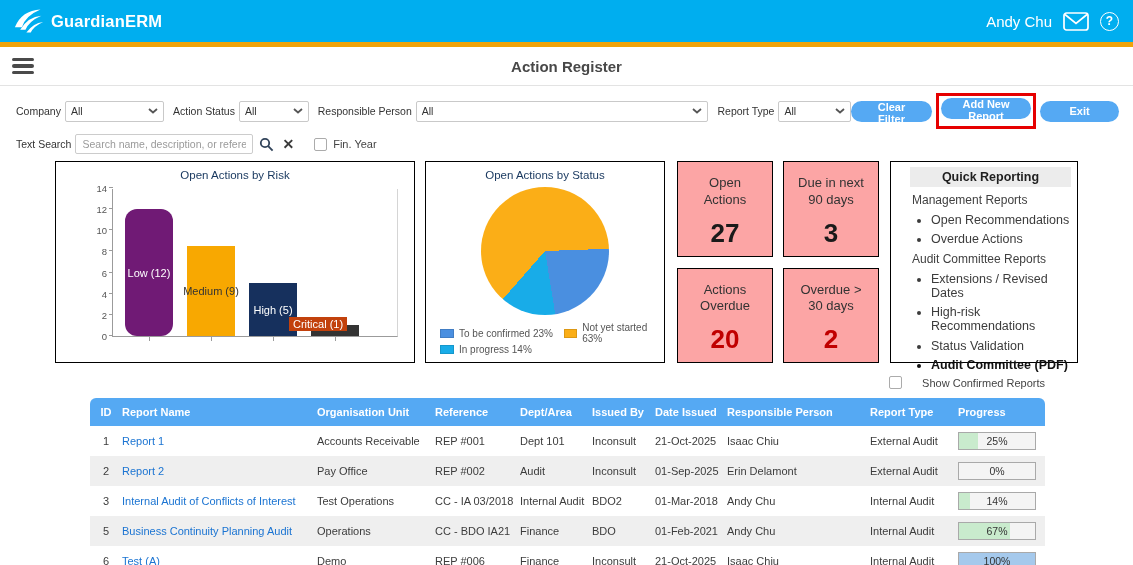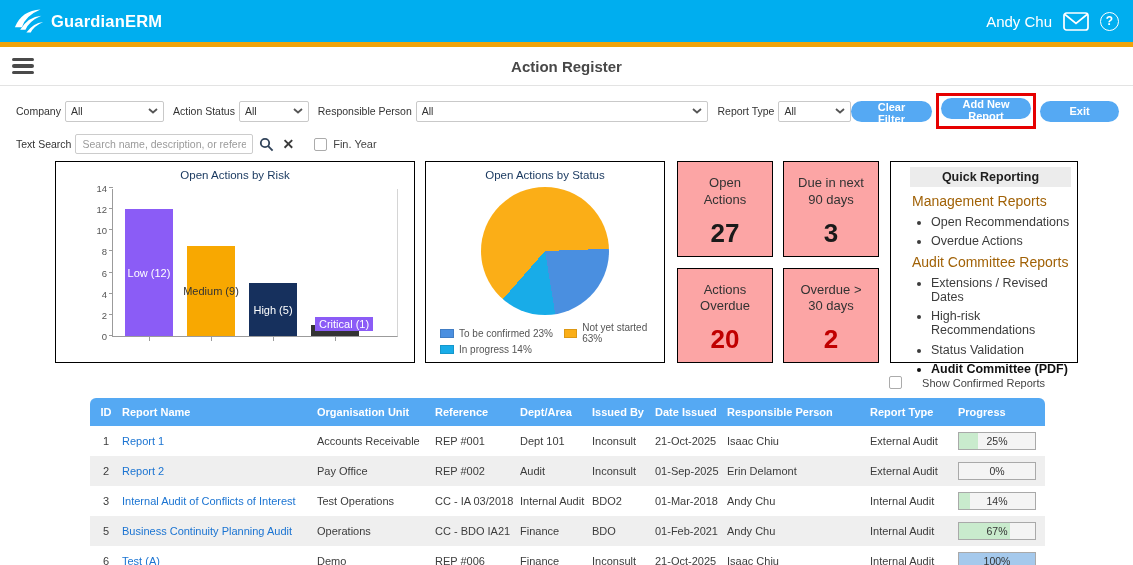--- a/index.html
+++ b/index.html
@@ -65,21 +65,21 @@
   .legend { display:grid; grid-template-columns:124px auto; grid-template-rows:repeat(2,16px);
     grid-auto-flow:column; margin:10px 0 0 14px; }
   .legend-item { display:flex; align-items:center; gap:5px; font-size:10px; color:#555; }
   .swatch { width:14px; height:9px; border:1px solid rgba(0,0,0,.12); }
   .kpi-grid { width:202px; margin-left:12px; display:grid; grid-template-columns:1fr 1fr; gap:11px 10px; }
   .kpi { border:1.5px solid #000; background:#fca5a5; text-align:center; padding-top:13px; }
   .kpi-label { font-size:13px; color:#333; line-height:1.3; }
   .kpi-value { font-size:26px; font-weight:bold; margin-top:9px; }
   .qr-panel { width:188px; margin-left:11px; padding-top:5px;padding-left:13px; }
   .qr-title { background:#ECECEC; margin:0 6px; text-align:center; font-weight:bold; font-size:12.5px; color:#1F1F1F; padding:3px 0; }
-  .qr-section-h { font-size:14px; color:#a16207; margin:6px 0 0 8px; }
+  .qr-section-h { font-size:12px; color:#404040; margin:6px 0 0 8px; }
   .qr-ul { margin:2px 0 0 0; padding-left:27px; }
   .qr-ul li { font-size:12.5px; color:#3C3C3C; margin:5.5px 0; cursor:pointer; }
   .qr-ul li.bold { font-weight:bold; color:#111; }
   
   .show-confirmed { display:flex; justify-content:flex-end; align-items:center; margin:13px 88px 0 0;gap:14px; }
   
   .rtable { margin:9px 0 0 90px; width:955px; }
   .tgrid { display:grid; grid-template-columns:30px 195px 118px 85px 72px 63px 72px 143px 88px 89px; align-items:center; }
   .thead { background:#55A9F3; height:28px; border-radius:6px 6px 0 0; color:#fff; font-size:11px; font-weight:bold; }
   .th { padding-left:2px; white-space:nowrap; cursor:pointer; }
@@ -192,35 +192,35 @@
         <div class="ytick-label" style="bottom: 57.4286px;">6</div>
         <div class="ytick-mark" style="bottom: 63.4286px;"></div>
         <div class="ytick-label" style="bottom: 78.5714px;">8</div>
         <div class="ytick-mark" style="bottom: 84.5714px;"></div>
         <div class="ytick-label" style="bottom: 99.7143px;">10</div>
         <div class="ytick-mark" style="bottom: 105.714px;"></div>
         <div class="ytick-label" style="bottom: 120.857px;">12</div>
         <div class="ytick-mark" style="bottom: 126.857px;"></div>
         <div class="ytick-label" style="bottom: 142px;">14</div>
         <div class="ytick-mark" style="bottom: 148px;"></div>
-        <div class="bar" style="left: 12px; height: 126.857px; background: #8b5cf6;">
+        <div class="bar" style="left: 12px; height: 126.857px; background: #701a75; border-radius: 12px;">
           <span class="bar-label" style="color: rgb(255, 255, 255);">Low (12)</span>
         </div>
         <div class="xtick" style="left: 36px;"></div>
         <div class="bar" style="left: 74px; height: 90px; background: rgb(248, 168, 1);">
           <span class="bar-label" style="color: rgb(51, 51, 51);">Medium (9)</span>
         </div>
         <div class="xtick" style="left: 98px;"></div>
         <div class="bar" style="left: 136px; height: 52.8571px; background: rgb(22, 48, 93);">
           <span class="bar-label" style="color: rgb(255, 255, 255);">High (5)</span>
         </div>
         <div class="xtick" style="left: 160px;"></div>
         <div class="bar" style="left: 198px; height: 10.5714px; background: rgb(51, 51, 51);"></div>
         <div class="xtick" style="left: 222px;"></div>
-        <div class="boxed-label" style="left: 202px; background: #8b5cf6; color: rgb(255, 255, 255);">Critical (1)</div>
+        <div class="boxed-label" style="left: 176px; background: #c2410c; color: rgb(255, 255, 255);">Critical (1)</div>
       </div>
   </div>
 
   <div class="panel pie-panel">
     <div class="chart-title">Open Actions by Status</div>
     <div class="pie" id="pie" style="background: conic-gradient(from 88deg, rgb(74, 143, 224) 0%, rgb(74, 143, 224) 23%, rgb(24, 172, 232) 23%, rgb(24, 172, 232) 37%, rgb(251, 174, 23) 37%, rgb(251, 174, 23) 100%);"></div>
     <div class="legend" id="pie-legend">
         <div class="legend-item">
           <span class="swatch" style="background: rgb(74, 143, 224);"></span>
           <span>To be confirmed 23%</span>

